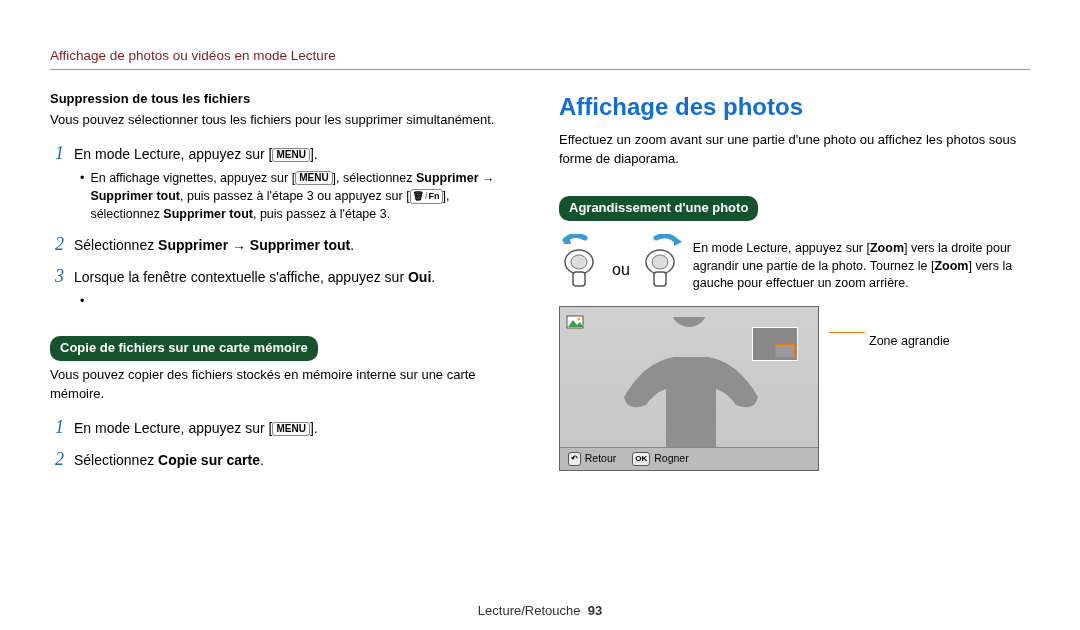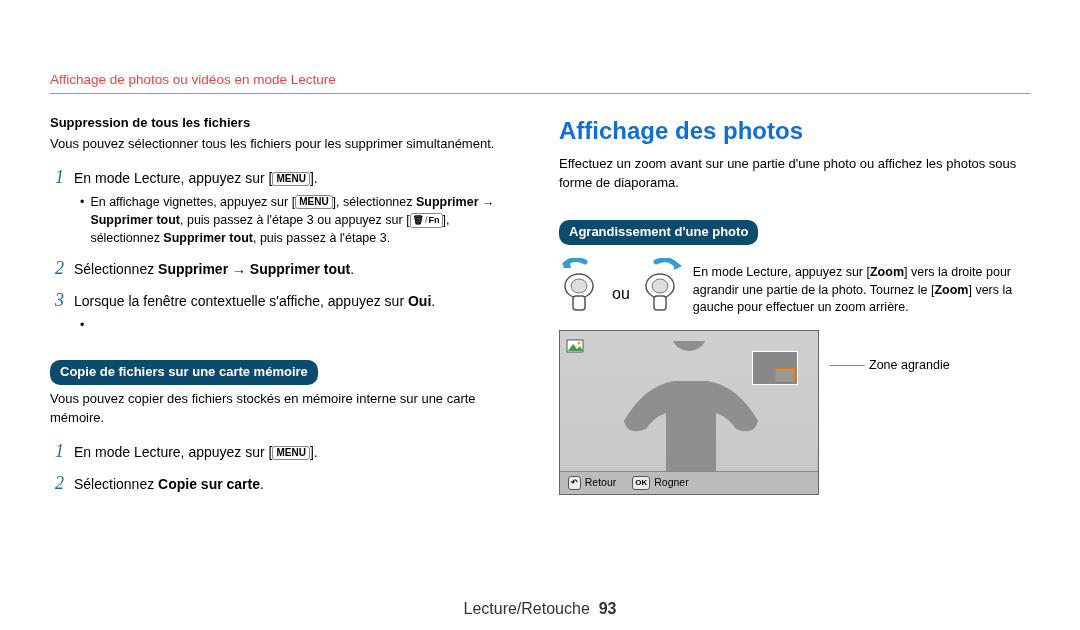--- a/index.html
+++ b/index.html
@@ -7,23 +7,22 @@
     width: 1080px;
     height: 630px;
     background: #fff;
     font-family: "Segoe UI", "Helvetica Neue", Arial, sans-serif;
     color: #000;
     position: relative;
     padding: 48px 50px 30px 50px;
   }
   .page-header {
     font-size: 13.5px;
-    color: #ef4444;
+    color: #7f1d1d;
     margin-bottom: 6px;
-    margin-top: 24px;
   }
   .header-rule {
     border: none;
     border-top: 1px solid #999;
     margin-bottom: 20px;
   }
   .cols {
     display: flex;
     gap: 38px;
   }
@@ -63,21 +62,21 @@
     margin-bottom: 8px;
     font-size: 12.5px;
   }
   .sub-bullets .bullet-row {
     display: flex;
     gap: 6px;
   }
   .sub-bullets .dot { flex-shrink: 0; }
   .badge-label {
     display: inline-block;
-    background: #0c4a6e;
+    background: #14532d;
     color: #fff;
     font-weight: 700;
     font-size: 13px;
     padding: 3px 10px;
     border-radius: 10px;
     margin-top: 18px;
     margin-bottom: 5px;
   }
   .section-title {
     color: #0f6fd4;
@@ -187,33 +186,32 @@
     display: inline-block;
     border: 1px solid #555;
     border-radius: 3px;
     padding: 0 2px;
     font-size: 8px;
     font-weight: 700;
     background: #eee;
   }
   .callout {
     display: flex;
-    align-items: center;
     gap: 4px;
     font-size: 12.5px;
     margin-top: 26px;
   }
   .callout-line {
     width: 36px; height: 1px; background: #f27b00;
   }
   .footer {
     position: absolute;
     left: 0; right: 0; bottom: 12px;
     text-align: center;
-    font-size: 16px;
+    font-size: 13px;
     color: #333;
   }
   .footer .pg { font-weight: 700; }
 </style>
 </head>
 <body>
 
 <div class="page-header">Affichage de photos ou vidéos en mode Lecture</div>
 <hr class="header-rule">
 

